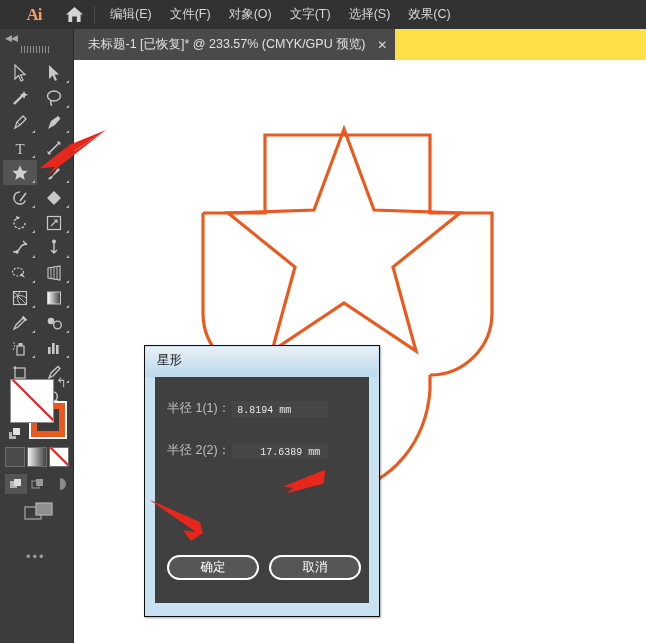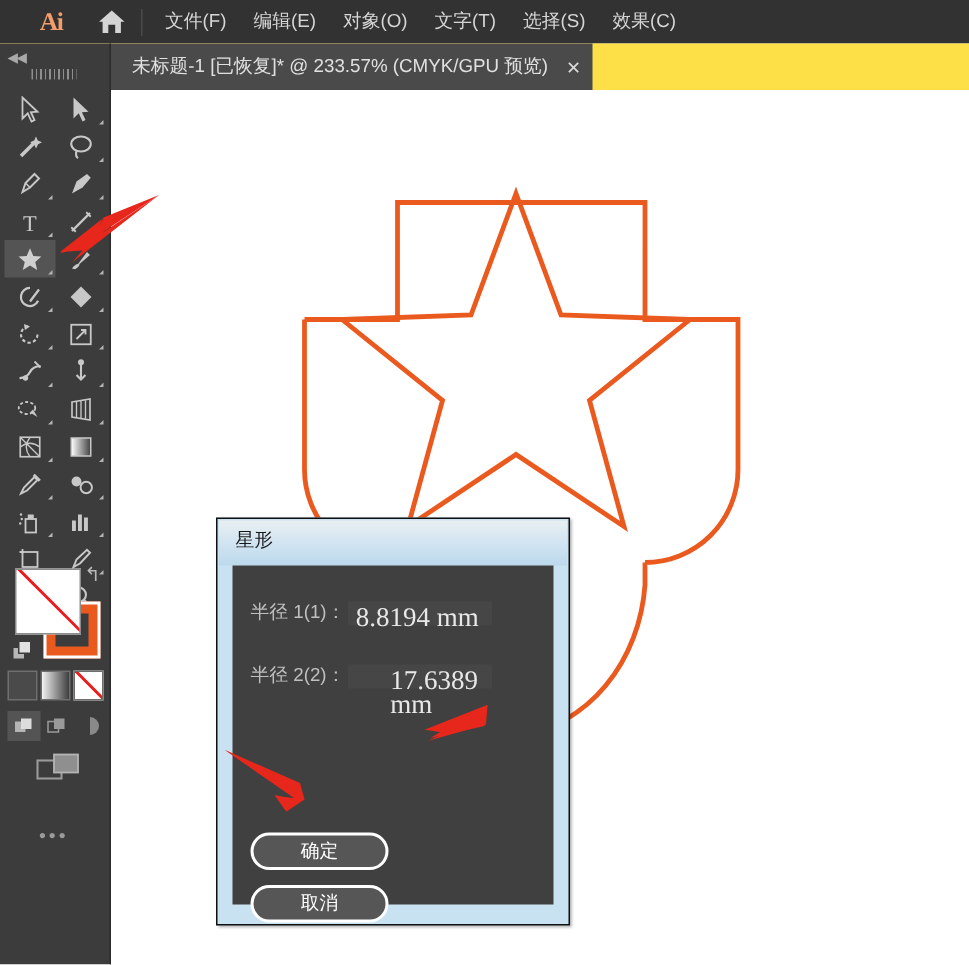--- a/index.html
+++ b/index.html
@@ -106,39 +106,39 @@
   .dlg-title{
     position:absolute;left:12px;top:6px;color:#17181a;font-size:12.5px;
   }
   .dlg-body{
     position:absolute;left:10px;top:31px;width:214px;height:226px;background:#404040;
   }
   .frow{position:absolute;display:flex;align-items:center;}
   .flabel{color:#bfbfbf;font-size:12.5px;white-space:nowrap;}
   .ftext{
     background:#464646;border:none;color:#e8e8e8;
-    font-family:Liberation Serif, serif;font-size:18px;
+    font-family:Liberation Mono, monospace;font-size:10px;
     padding:2px 5px;box-sizing:border-box;height:16px;line-height:16px;
   }
   .spinwrap{
     display:flex;align-items:stretch;border:1px solid #2f6fd0;background:#ffffff;
     height:20px;box-sizing:border-box;width:62px;
   }
   .spin-btns{
     width:16px;background:#4d4d4d;display:flex;flex-direction:column;
     align-items:center;justify-content:center;color:#e4e4e4;
     font-size:7px;line-height:7px;
   }
   .spin-val{
     background:#2f7fe8;color:#ffffff;
     font-family:"DejaVu Sans Mono","Liberation Mono",monospace;font-size:12px;
     padding:0 1px;margin:1px 0 1px 4px;height:16px;line-height:16px;
     border-right:1px solid #f2a03c;
   }
-  .btns{position:absolute;left:12px;top:178px;display:flex;gap:10px;flex-direction:column;}
+  .btns{position:absolute;left:12px;top:178px;display:flex;gap:10px;}
   .pbtn{
     width:92px;height:25px;border:2px solid #ffffff;border-radius:13px;
     background:#565656;color:#ffffff;font-size:12.5px;
     display:flex;align-items:center;justify-content:center;box-sizing:border-box;
   }
 
   
   .arrow{position:absolute;pointer-events:none;}
 </style>
 </head>
@@ -147,22 +147,22 @@
 <div class="app">
 
   <div class="menubar">
     <div class="ai-logo">Ai</div>
     <div class="home-icon">
       <svg width="19" height="17" viewBox="0 0 19 17">
         <path d="M9.5 1 L18 8.5 L15.6 8.5 L15.6 16 L11.8 16 L11.8 10.5 L7.2 10.5 L7.2 16 L3.4 16 L3.4 8.5 L1 8.5 Z" fill="#d4d4d4"></path>
       </svg>
     </div>
     <div class="menu-div"></div>
+    <div class="mitem">编辑(E)</div>
     <div class="mitem">文件(F)</div>
-    <div class="mitem">编辑(E)</div>
     <div class="mitem">对象(O)</div>
     <div class="mitem">文字(T)</div>
     <div class="mitem">选择(S)</div>
     <div class="mitem">效果(C)</div>
   </div>
 
   <div class="tabbar">
     <div class="tab">
       <span class="tab-label">未标题-1 [已恢复]* @ 233.57% (CMYK/GPU 预览)</span>
       <span class="tab-close">✕</span>

